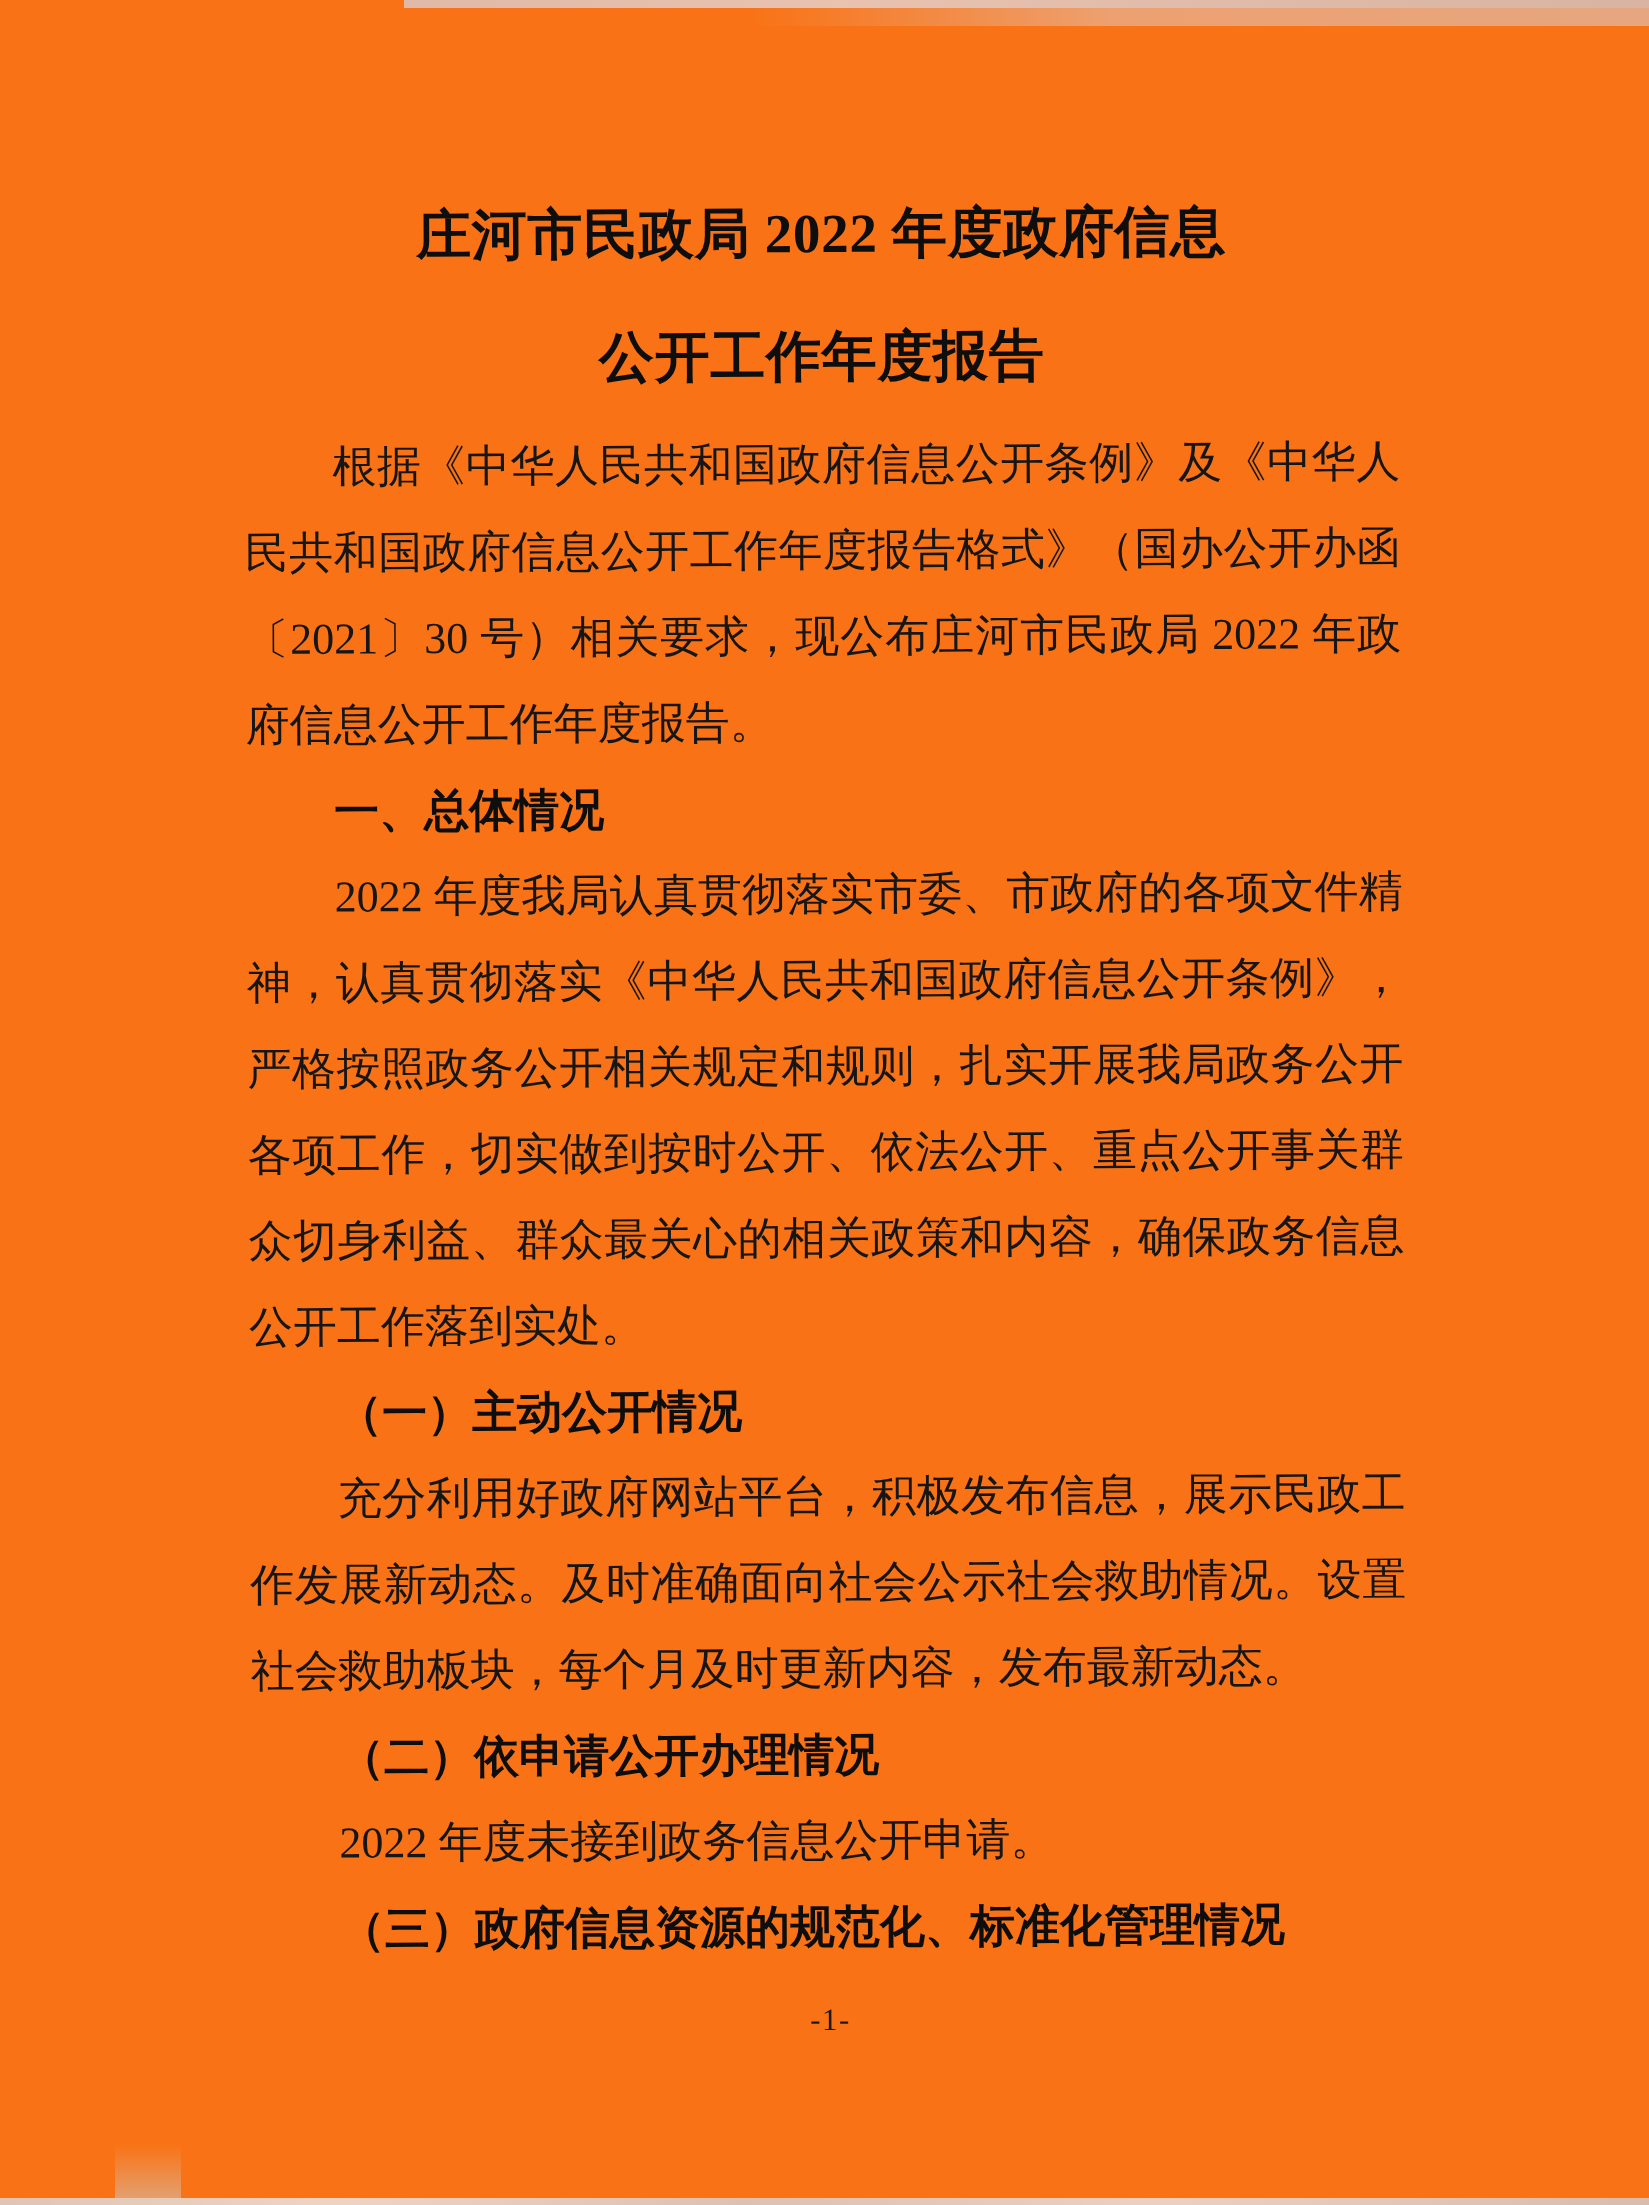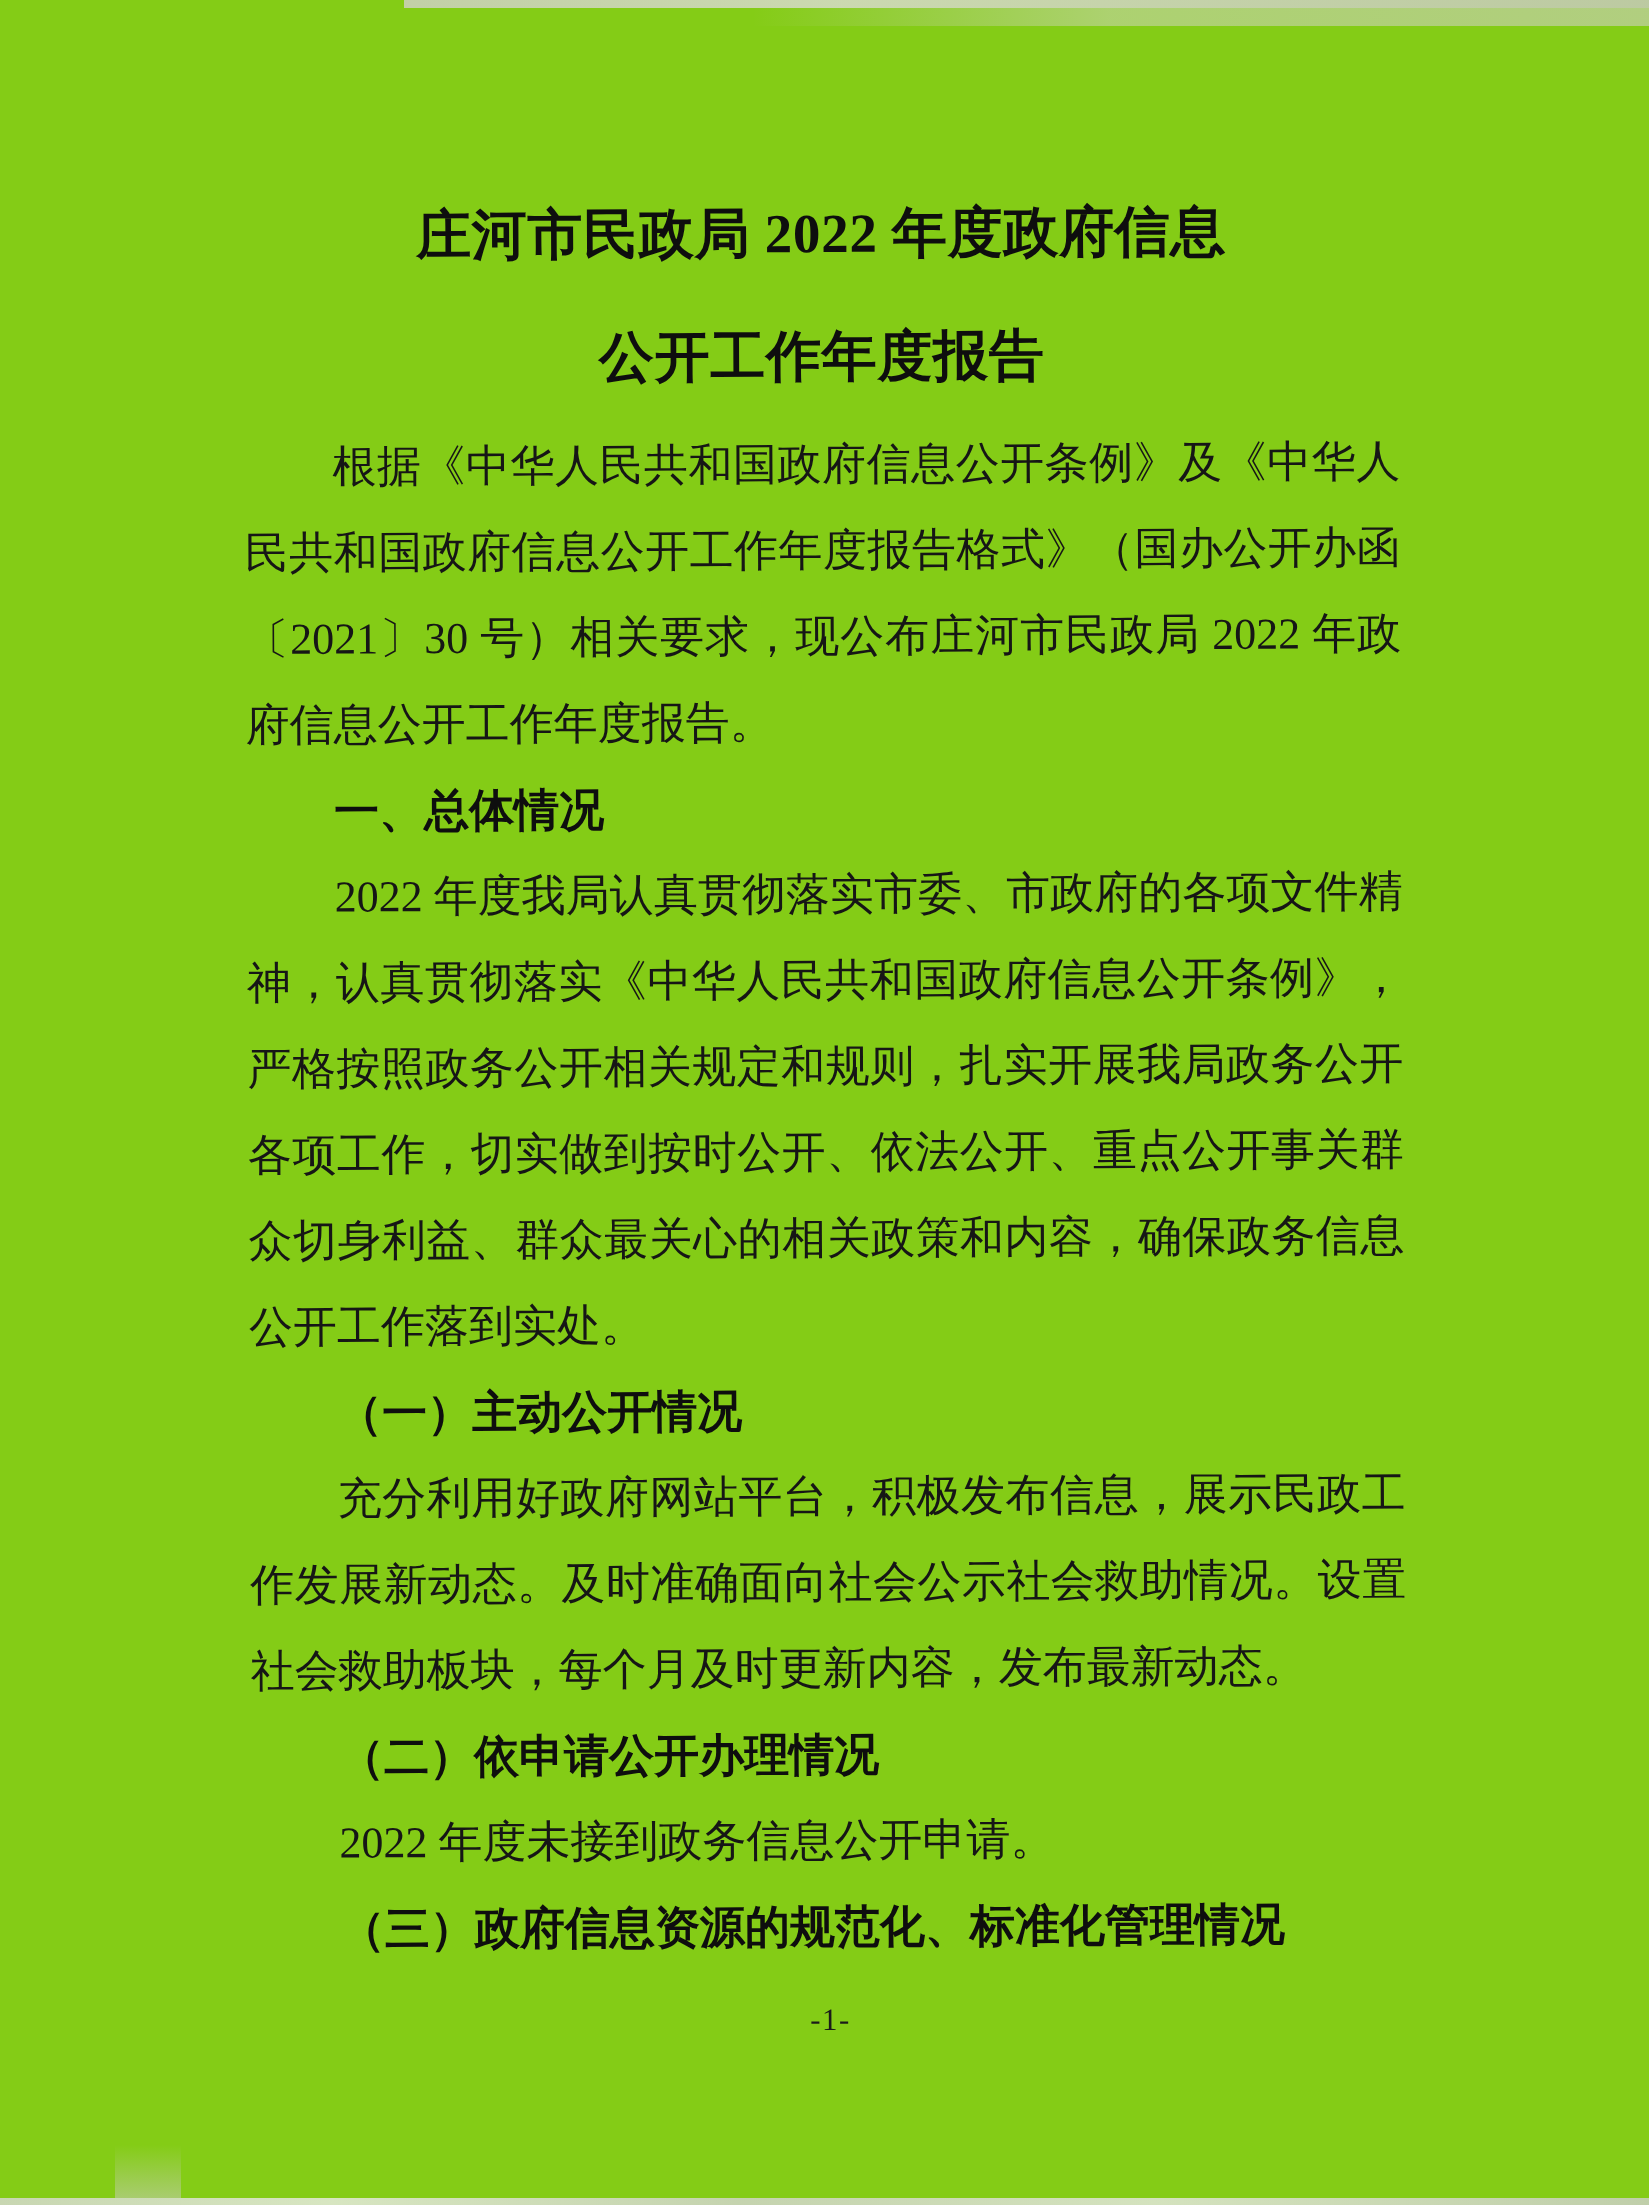--- a/index.html
+++ b/index.html
@@ -4,21 +4,21 @@
 <style>
   html, body {
     margin: 0;
     padding: 0;
     background: #ffffff;
   }
   .page {
     position: relative;
     width: 1650px;
     height: 2205px;
-    background: #84cc16;
+    background: #f97316;
     overflow: hidden;
     font-family: "Liberation Serif", "DejaVu Serif", serif;
     color: #141414;
   }
   .scan-strip-top {
     position: absolute;
     top: 0; left: 404px;
     width: 1246px; height: 8.2px;
     background: linear-gradient(90deg, #d7d1d7 0%, #e3dde3 35%, #d9d3da 65%, #cfc9d0 100%);
     opacity: 0.75;

